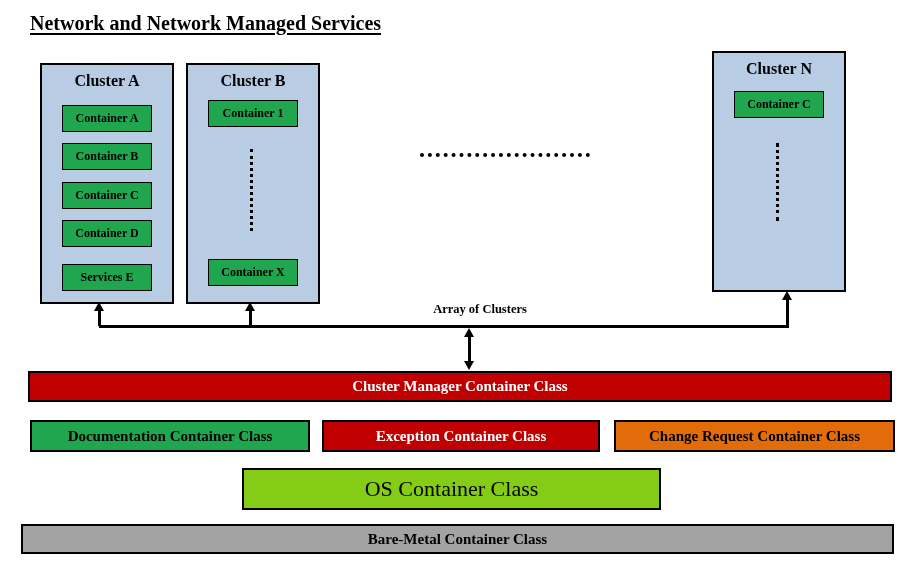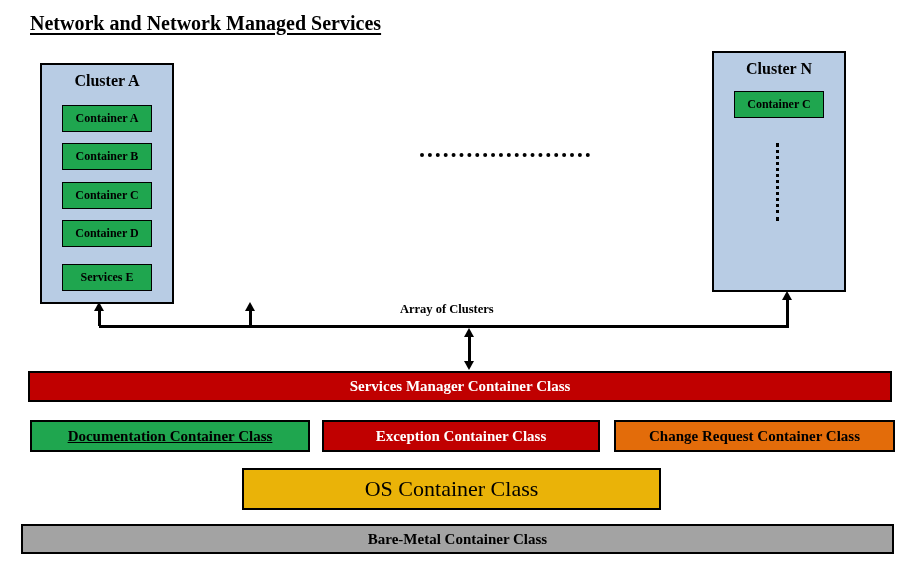--- a/index.html
+++ b/index.html
@@ -62,20 +62,21 @@
   .hdots {
     position: absolute;
     left: 420px; top: 153px;
     width: 170px; height: 0;
     border-top: 4px dotted #000;
   }
   .array-label {
     position: absolute;
     left: 400px; top: 302px;
     width: 160px;
+    text-align: center;
     font-size: 12.5px;
     font-weight: bold;
     color: #000;
   }
   .hline {
     position: absolute;
     left: 99px; top: 325px;
     width: 690px; height: 0;
     border-top: 3px solid #000;
   }
@@ -96,43 +97,49 @@
     position: absolute;
     border: 2px solid #000;
     box-sizing: border-box;
     display: flex;
     align-items: center;
     justify-content: center;
     font-weight: bold;
     font-size: 15px;
   }
   .bar-services   { left: 28px;  top: 371px; width: 864px; height: 31px; background: #C00000; color: #ffffff; }
-  .bar-doc        { left: 30px;  top: 420px; width: 280px; height: 32px; background: #1FA64F; color: #000000; text-decoration: underline; }
+  .bar-doc        { left: 30px;  top: 420px; width: 280px; height: 32px; background: #1FA64F; color: #000000; }
   .bar-exception  { left: 322px; top: 420px; width: 278px; height: 32px; background: #C00000; color: #ffffff; }
   .bar-change     { left: 614px; top: 420px; width: 281px; height: 32px; background: #E36C0A; color: #000000; }
-  .bar-os         { left: 242px; top: 468px; width: 419px; height: 42px; background: #eab308; color: #000000;
+  .bar-os         { left: 242px; top: 468px; width: 419px; height: 42px; background: #84cc16; color: #000000;
                     font-weight: normal; font-size: 22px; }
   .bar-bare       { left: 21px;  top: 524px; width: 873px; height: 30px; background: #a3a3a3; color: #000000; }
 </style>
 </head>
 <body>
 
 <div class="page">
 
   <div class="diagram-title">Network and Network Managed Services</div>
 
   <div class="cluster cluster-a">
     <div class="cluster-title">Cluster A</div>
     <div class="container-box" style="top:40px">Container A</div>
     <div class="container-box" style="top:78px">Container B</div>
     <div class="container-box" style="top:117px">Container C</div>
     <div class="container-box" style="top:155px">Container D</div>
     <div class="container-box" style="top:199px">Services E</div>
   </div>
 
+  <div class="cluster cluster-b">
+    <div class="cluster-title">Cluster B</div>
+    <div class="container-box" style="top:35px">Container 1</div>
+    <div class="vdots" style="left:62px; top:84px; height:82px;"></div>
+    <div class="container-box" style="top:194px">Container X</div>
+  </div>
 
   <div class="hdots"></div>
 
   <div class="cluster cluster-n">
     <div class="cluster-title">Cluster N</div>
     <div class="container-box" style="top:38px">Container C</div>
     <div class="vdots" style="left:62px; top:90px; height:78px;"></div>
   </div>
 
   <div class="array-label">Array of Clusters</div>
@@ -145,20 +152,20 @@
   <div class="vline" style="left:249px; top:309px; height:17px;"></div>
   <div class="arrowhead-up" style="left:245px; top:302px;"></div>
 
   <div class="vline" style="left:786px; top:298px; height:28px;"></div>
   <div class="arrowhead-up" style="left:782px; top:291px;"></div>
 
   <div class="vline" style="left:468px; top:335px; height:28px;"></div>
   <div class="arrowhead-up" style="left:464px; top:328px;"></div>
   <div class="arrowhead-down" style="left:464px; top:361px;"></div>
 
-  <div class="bar bar-services">Services Manager Container Class</div>
+  <div class="bar bar-services">Cluster Manager Container Class</div>
   <div class="bar bar-doc">Documentation Container Class</div>
   <div class="bar bar-change">Change Request Container Class</div>
   <div class="bar bar-exception">Exception Container Class</div>
   <div class="bar bar-os">OS Container Class</div>
   <div class="bar bar-bare">Bare-Metal Container Class</div>
 
 </div>
 
 </body></html>

